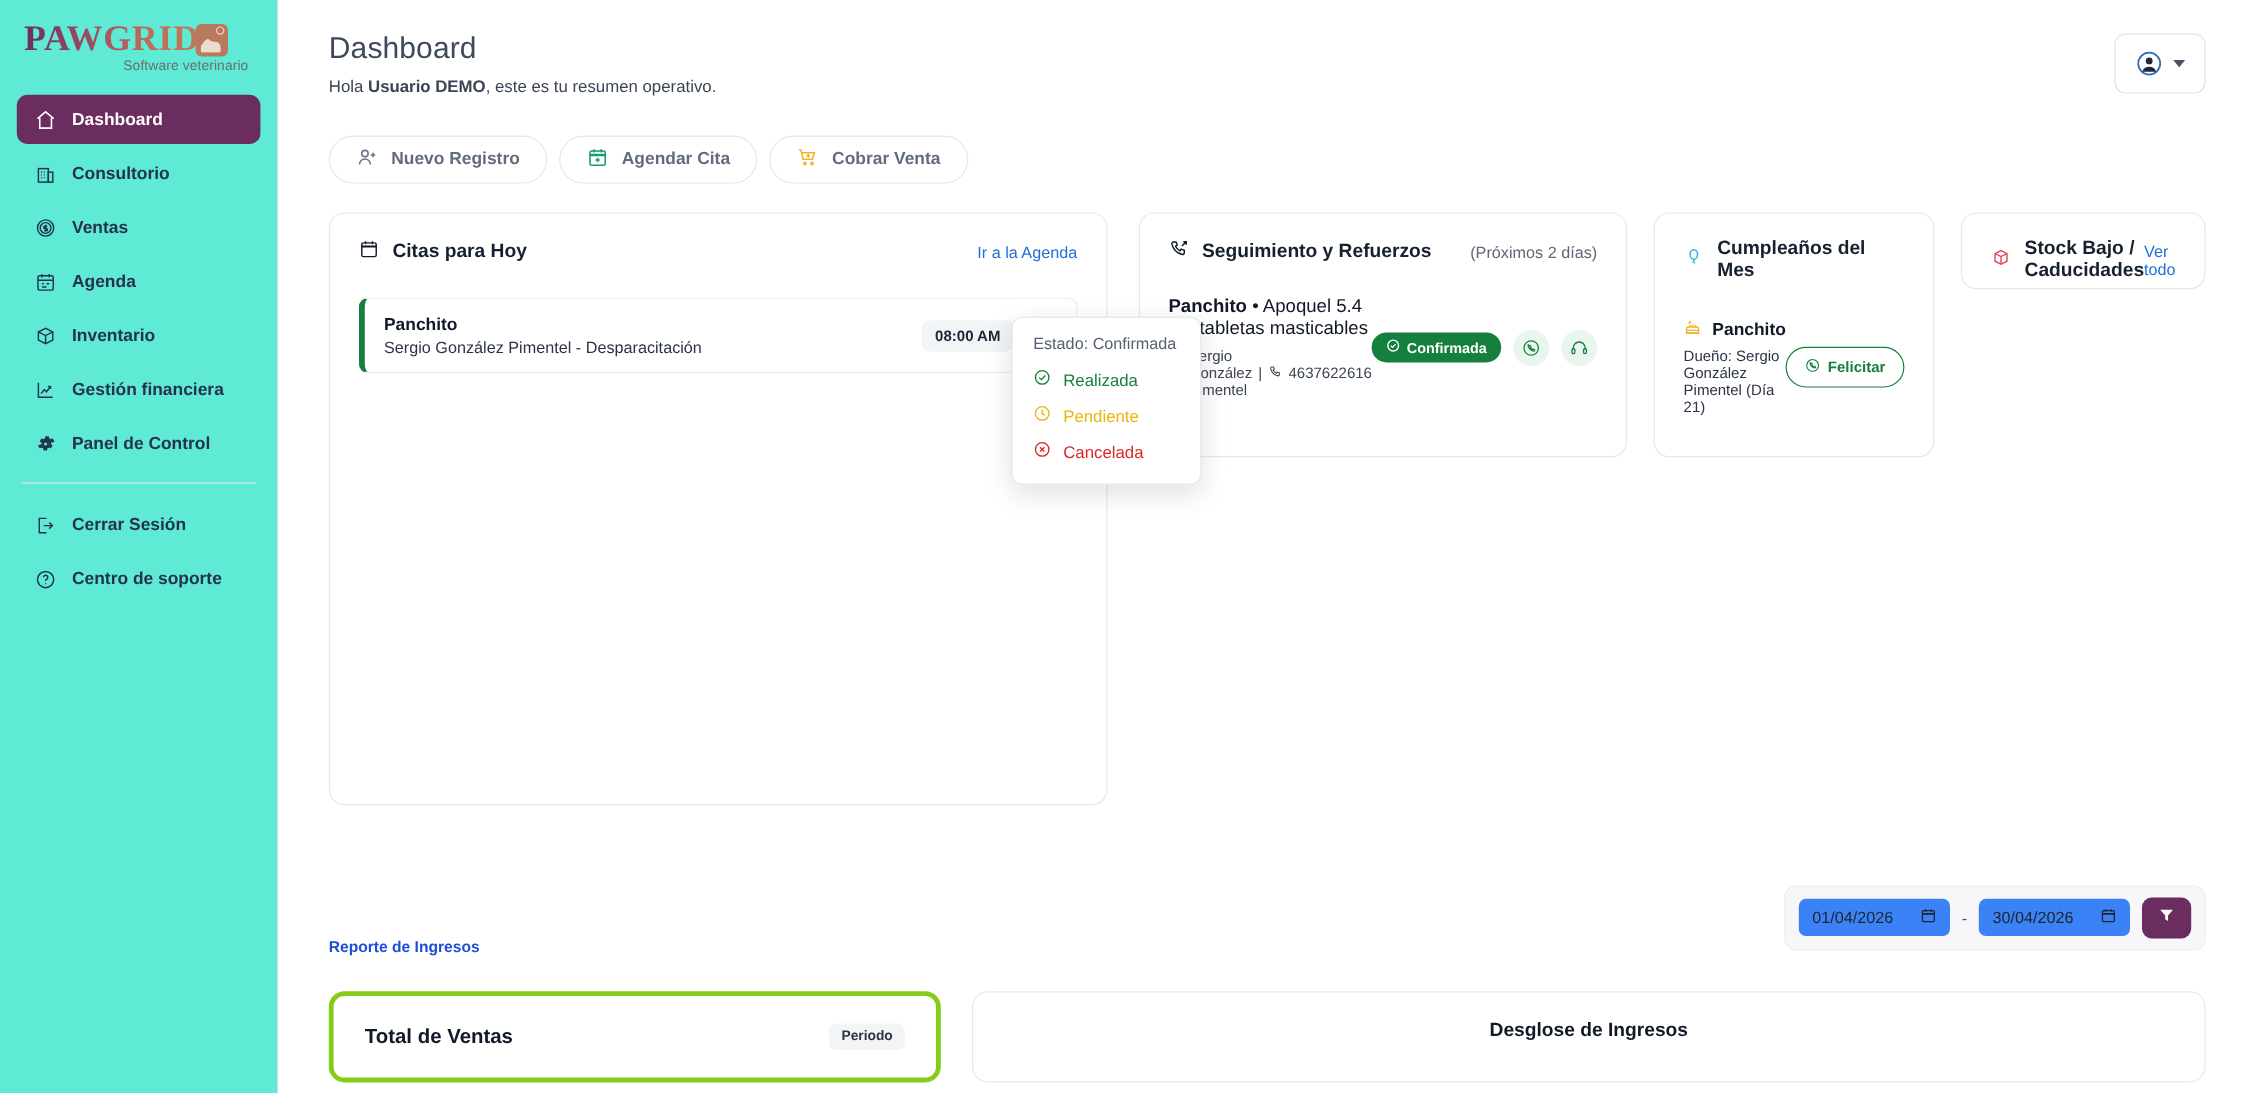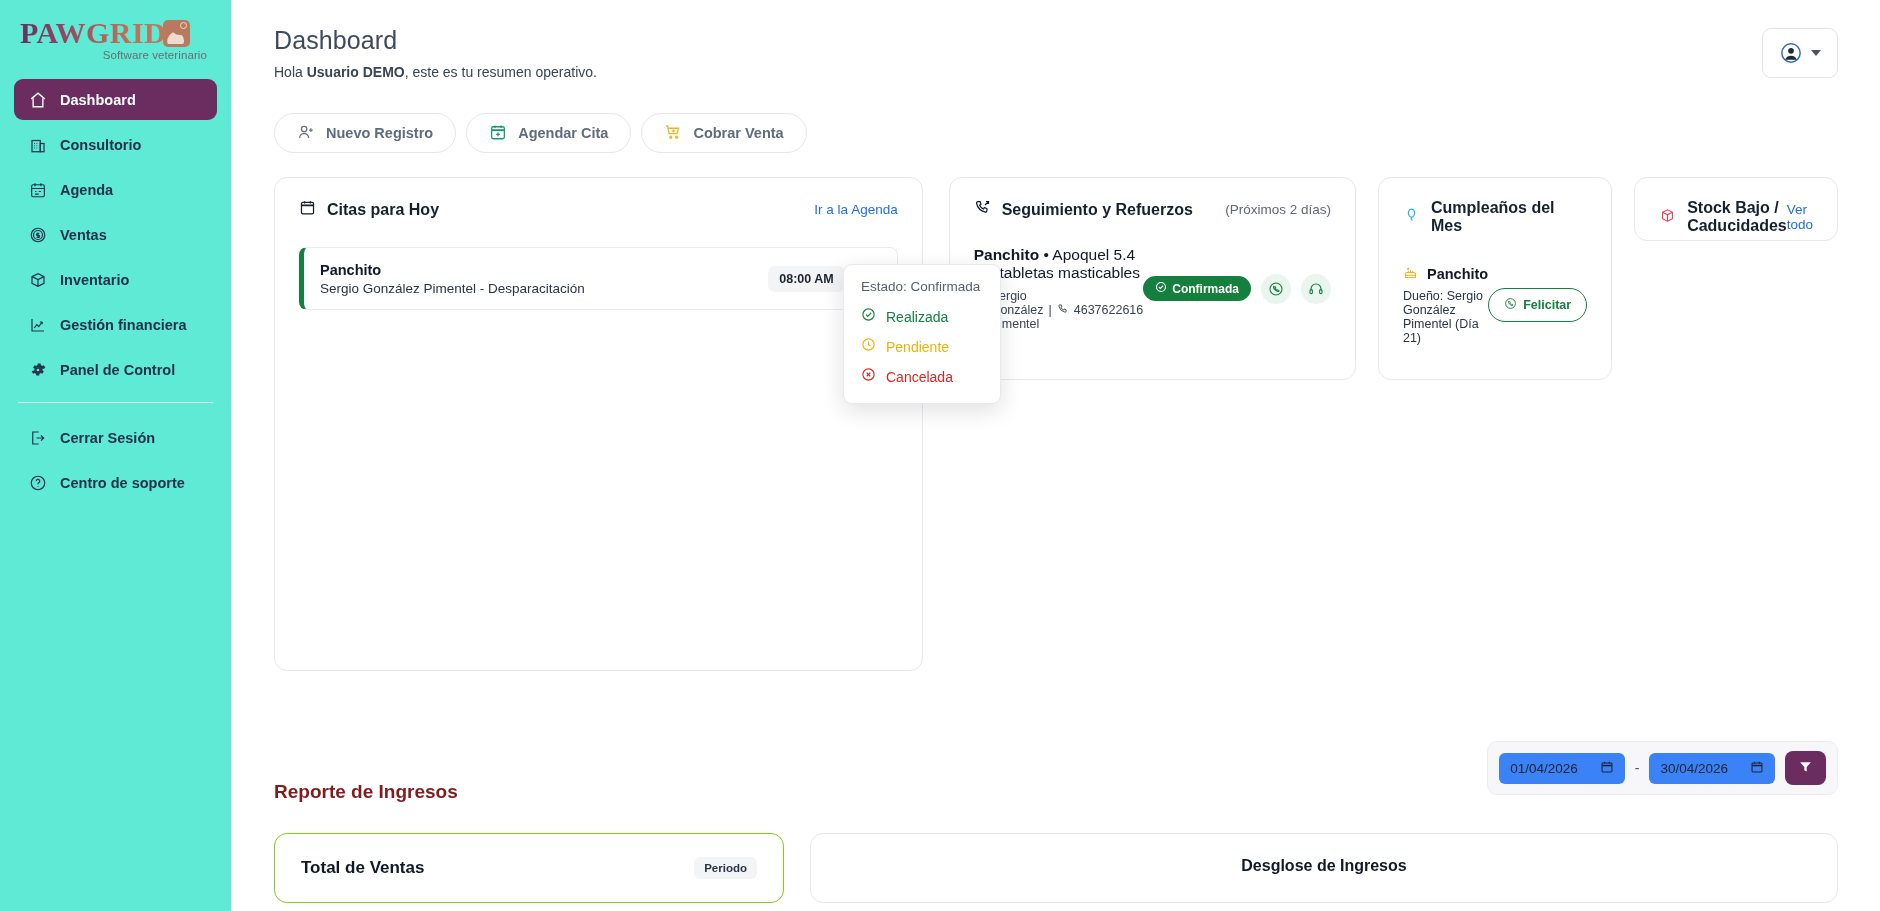--- a/index.html
+++ b/index.html
@@ -155,40 +155,40 @@
     border: 1px solid #15803d; color: #15803d; background: #fff; border-radius: 18px;
     padding: 8px 15px; font-size: 12.5px; font-weight: 700; display: flex; align-items: center; gap: 6px;
     cursor: pointer;
   }
   .btn-felicitar svg { width: 13px; height: 13px; }
 
   .stock-card { height: 64px; }
 
   
   .report-bar { display: flex; align-items: center; justify-content: space-between; margin-top: 62px; }
-  .report-title { font-size: 19px; font-weight: 700; color: #7f1d1d; margin-top: 48px; }
+  .report-title { font-size: 13px; font-weight: 700; color: #1d4ed8; margin-top: 48px; }
   .filter-wrap {
     background: #f7f7f9; border: 1px solid #ededf1; border-radius: 10px;
     display: flex; align-items: center; gap: 10px; padding: 9px 11px;
   }
   .date-field {
     background: #3b82f6; border: none; border-radius: 6px;
     display: flex; align-items: center; gap: 22px; padding: 7px 11px;
     font-size: 13.5px; color: #1d2430; font-family: "Liberation Sans", sans-serif;
   }
   .date-field svg { width: 14px; height: 14px; }
   .dash { color: #4a5263; font-size: 14px; }
   .filter-btn {
     width: 41px; height: 34px; border-radius: 8px; background: #6b2c5f;
     display: flex; align-items: center; justify-content: center; cursor: pointer;
   }
   .filter-btn svg { width: 15px; height: 15px; }
 
   .report-grid { display: flex; gap: 26px; margin-top: 30px; }
-  .kpi-card { width: 510px; border: 1px solid #84cc16; border-radius: 13px; padding: 23px 26px; }
+  .kpi-card { width: 510px; border: 4px solid #84cc16; border-radius: 13px; padding: 23px 26px; }
   .kpi-head { display: flex; align-items: center; justify-content: space-between; }
   .kpi-title { font-size: 17px; font-weight: 700; color: #111827; }
   .kpi-tag { background: #f3f4f6; border-radius: 6px; padding: 5px 10px; font-size: 11.5px; font-weight: 700; color: #2b3444; }
   .chart-card { flex: 1; border: 1px solid #e6e8ef; border-radius: 13px; padding: 23px 26px; text-align: center; }
   .chart-title { font-size: 16px; font-weight: 700; color: #111827; }
 </style>
 </head>
 <body>
 
 <div class="app">
@@ -221,35 +221,35 @@
               <rect x="4" y="6" width="11" height="15"></rect>
               <rect x="15" y="10" width="5" height="11"></rect>
               <path d="M7 10h1M10 10h1M7 13h1M10 13h1M7 16h1M10 16h1"></path>
             </svg>
         </span>
         <span>Consultorio</span>
       </div>
       <div class="nav-item">
         <span class="ic">
           <svg viewBox="0 0 24 24" fill="none" stroke="currentColor" stroke-width="1.6">
-              <rect x="3.5" y="5" width="17" height="16" rx="2"></rect>
-              <path d="M3.5 10h17M8 3v4M16 3v4M8 14h2M13 14h3M8 17.5h5"></path>
-            </svg>
-        </span>
-        <span>Agenda</span>
-      </div>
-      <div class="nav-item">
-        <span class="ic">
-          <svg viewBox="0 0 24 24" fill="none" stroke="currentColor" stroke-width="1.6">
               <circle cx="12" cy="12" r="9"></circle>
               <circle cx="12" cy="12" r="6"></circle>
               <path d="M12 8.5v7M13.8 10h-2.6a1.3 1.3 0 0 0 0 2.6h1.6a1.3 1.3 0 0 1 0 2.6h-2.6"></path>
             </svg>
         </span>
         <span>Ventas</span>
+      </div>
+      <div class="nav-item">
+        <span class="ic">
+          <svg viewBox="0 0 24 24" fill="none" stroke="currentColor" stroke-width="1.6">
+              <rect x="3.5" y="5" width="17" height="16" rx="2"></rect>
+              <path d="M3.5 10h17M8 3v4M16 3v4M8 14h2M13 14h3M8 17.5h5"></path>
+            </svg>
+        </span>
+        <span>Agenda</span>
       </div>
       <div class="nav-item">
         <span class="ic">
           <svg viewBox="0 0 24 24" fill="none" stroke="currentColor" stroke-width="1.6">
               <path d="M4 7.5 12 3.5l8 4v9l-8 4-8-4v-9Z"></path>
               <path d="M4 7.5 12 11.5l8-4M12 11.5v9"></path>
             </svg>
         </span>
         <span>Inventario</span>
       </div>

